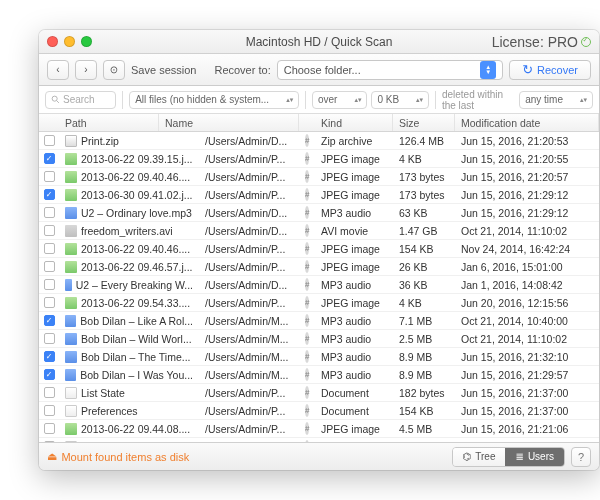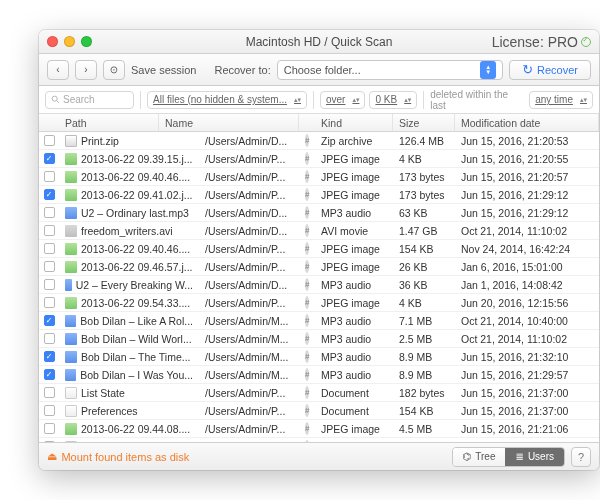--- a/index.html
+++ b/index.html
@@ -16,21 +16,21 @@
 .toolbar { height:32px; display:flex; align-items:center; padding:0 8px; gap:6px; background:linear-gradient(#fdfdfd,#f0f0f0); border-bottom:1px solid #ccc; font-size:11px; color:#444; }
 .tbtn { width:22px; height:20px; border:1px solid #c8c8c8; border-radius:4px; background:linear-gradient(#fff,#f2f2f2); display:flex; align-items:center; justify-content:center; font-size:10px; color:#555; cursor:pointer; }
 .tlabel{color:#555;}
 .select { flex:1; height:20px; border:1px solid #c8c8c8; border-radius:4px; background:#fff; display:flex; align-items:center; padding:0 6px; font-size:11px; color:#555; position:relative; cursor:pointer;gap:24px; }
 .select-arrows { margin-left:auto; width:16px; height:18px; background:#4a90ff; border-radius:3px; display:flex; flex-direction:column; align-items:center; justify-content:center; color:#fff; font-size:6px; line-height:5px;}
 .recover-btn { height:20px; padding:0 12px; border:1px solid #c8c8c8; border-radius:4px; background:linear-gradient(#fff,#f3f3f3); display:flex; align-items:center; gap:4px; font-size:11px; color:#3478f6; cursor:pointer; font-weight:500;}
 .filterbar { height:28px; display:flex; align-items:center; padding:0 6px; gap:4px; background:#fff; border-bottom:1px solid #ddd; font-size:10px; color:#666; }
 .search { width:90px; height:18px; border:1px solid #d8d8d8; border-radius:4px; background:#fff; display:flex; align-items:center; padding:0 5px; gap:3px; color:#aaa;}
 .search svg{width:9px;height:9px;}
 .vsep{width:1px;height:18px;background:#ddd;margin:0 2px;}
-.fsel{height:18px; border:1px solid #d8d8d8; border-radius:4px; background:#fff; display:flex; align-items:center; padding:0 5px; gap:7px; cursor:pointer; white-space:nowrap;text-decoration:underline;}
+.fsel{height:18px; border:1px solid #d8d8d8; border-radius:4px; background:#fff; display:flex; align-items:center; padding:0 5px; gap:17px; cursor:pointer; white-space:nowrap;}
 .fsel .chev{font-size:7px;color:#888;line-height:6px;display:flex;flex-direction:column;}
 .flabel{color:#999;}
 .table { flex:1; background:#fff; overflow:hidden; display:flex; flex-direction:column; font-size:10.5px; color:#333; }
 .thead { height:18px; display:flex; background:linear-gradient(#fdfdfd,#f1f1f1); border-bottom:1px solid #d5d5d5; }
 .th { border-right:1px solid #e4e4e4; padding:2px 6px; color:#555; display:flex; align-items:center;}
 .col-chk{width:20px;flex:none;border-right:none;}
 .col-name{width:140px;flex:none;}
 .col-path{width:100px;flex:none;}
 .col-ic{width:16px;flex:none;border-right:none;padding:2px 2px;}
 .col-kind{width:78px;flex:none;}
@@ -178,37 +178,37 @@
           <div class="cell col-kind">JPEG image</div>
           <div class="cell col-size">173 bytes</div>
           <div class="cell col-mod">Jun 15, 2016, 21:20:57</div>
         </div>
         <div class="row">
           <div class="cell col-chk">
             <span class="chk on">✓</span>
           </div>
           <div class="cell col-name">
             <span class="ficon jpeg"></span>
-            <span>2013-06-22 09.41.02.j...</span>
+            <span>2013-06-30 09.41.02.j...</span>
           </div>
           <div class="cell col-path">/Users/Admin/P...</div>
           <div class="cell col-ic">
             <span class="hashcircle">#</span>
           </div>
           <div class="cell col-kind">JPEG image</div>
           <div class="cell col-size">173 bytes</div>
           <div class="cell col-mod">Jun 15, 2016, 21:29:12</div>
         </div>
         <div class="row">
           <div class="cell col-chk">
             <span class="chk "></span>
           </div>
           <div class="cell col-name">
             <span class="ficon mp3"></span>
-            <span>U2 – Ordinary last.mp3</span>
+            <span>U2 – Ordinary love.mp3</span>
           </div>
           <div class="cell col-path">/Users/Admin/D...</div>
           <div class="cell col-ic">
             <span class="hashcircle">#</span>
           </div>
           <div class="cell col-kind">MP3 audio</div>
           <div class="cell col-size">63 KB</div>
           <div class="cell col-mod">Jun 15, 2016, 21:29:12</div>
         </div>
         <div class="row">

